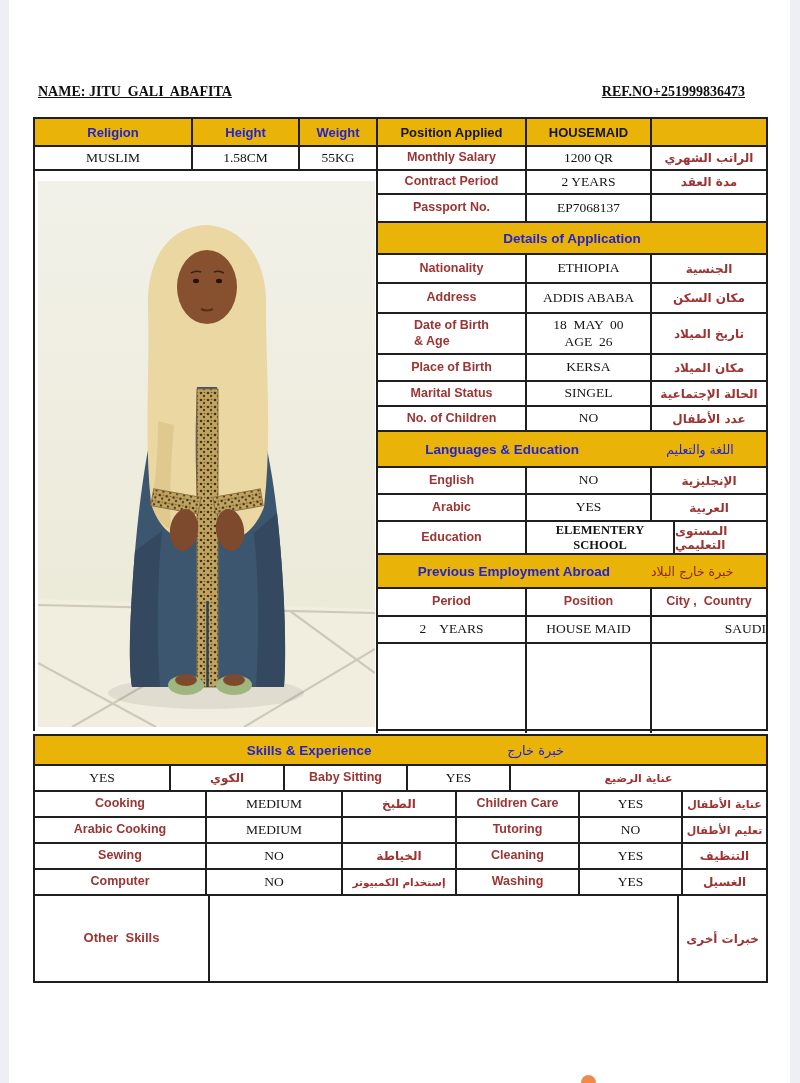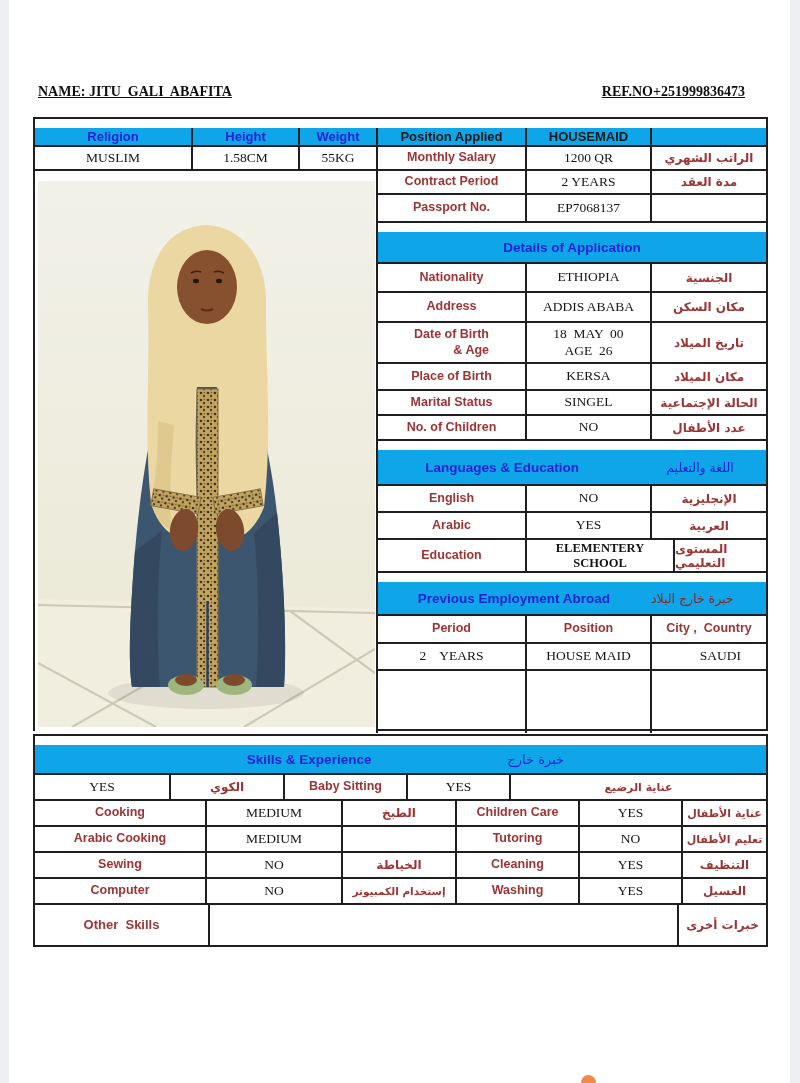--- a/index.html
+++ b/index.html
@@ -13,39 +13,39 @@
                 font-family:"Liberation Serif", serif; font-weight:bold; font-size:14px; color:#0f0f0f; }
   .doc-header span { text-decoration:underline; white-space:pre-wrap; }
 
   
   .tbl { position:absolute; border:2px solid #1f1f1f; box-sizing:border-box; display:flex; flex-direction:column; background:#fff; }
   .trow { display:flex; flex-shrink:0; }
   .cell { border-right:2px solid #1f1f1f; border-bottom:2px solid #1f1f1f; box-sizing:border-box;
           display:flex; align-items:center; justify-content:center; overflow:hidden; }
   .cell.last { border-right:none; }
   .nb { border-bottom:none !important; }
-  .gray { background:#0ea5e9;margin-top:9px; }
-
-  .lbl  { color:#9c3434; font-weight:bold; font-size:12.5px; white-space:pre-wrap; text-align:right; line-height:1.25; }
+  .gray { background:#eab308; }
+
+  .lbl  { color:#9c3434; font-weight:bold; font-size:12.5px; white-space:pre-wrap; text-align:left; line-height:1.25; }
   .val  { font-family:"Liberation Serif", serif; font-size:13.5px; color:#141414; white-space:pre-wrap; text-align:center; line-height:1.2; }
   .ar   { font-family:"DejaVu Sans", sans-serif; color:#9c3434; font-weight:bold; font-size:12px; }
   .blue { color:#2323cf; font-weight:bold; font-size:13px; }
   .blk  { color:#161616; font-weight:bold; font-size:13px; }
   .sect-title { color:#2323cf; font-weight:bold; font-size:13.5px; white-space:pre-wrap; }
   .sect-ar    { font-family:"DejaVu Sans", sans-serif; font-weight:normal; font-size:12.5px; }
   .abspos { position:absolute; top:50%; transform:translate(-50%,-50%); white-space:nowrap; }
 
   
   #main-table { left:33px; top:117px; width:735px; height:614px; }
   .photo-cell { width:343px; border-right:2px solid #1f1f1f; box-sizing:border-box; padding:10px 3px 2px 3px; background:#fff; }
   .right-col { flex:1; display:flex; flex-direction:column; }
   .hdr-row { position:relative; border-bottom:2px solid #1f1f1f; box-sizing:border-box; flex-shrink:0; }
 
   
-  #skills-table { left:33px; top:734px; width:735px; height:213px; }
+  #skills-table { left:33px; top:734px; width:735px; height:249px; }
 
   .dot { position:absolute; left:581px; top:1075px; width:15px; height:16px; border-radius:50%; background:#ef8b4a; }
 </style>
 </head>
 <body>
 
 <div class="page">
   <div class="edge-strip left"></div>
   <div class="edge-strip right"></div>
 
@@ -320,21 +320,21 @@
             </div>
         </div>
 
         <div class="trow" style="height:27px">
           <div class="cell" style="width:149px">
               <span class="val">2    YEARS</span>
             </div>
           <div class="cell" style="width:125px">
               <span class="val">HOUSE MAID</span>
             </div>
-          <div class="cell last" style="flex:1; justify-content:center; padding-left:23px">
+          <div class="cell last" style="flex:1; justify-content:flex-end; padding-left:23px">
               <span class="val">SAUDI</span>
             </div>
         </div>
 
         <div class="trow" style="flex:1">
           <div class="cell nb" style="width:149px">
               <span class="val"></span>
             </div>
           <div class="cell nb" style="width:125px">
               <span class="val"></span>

